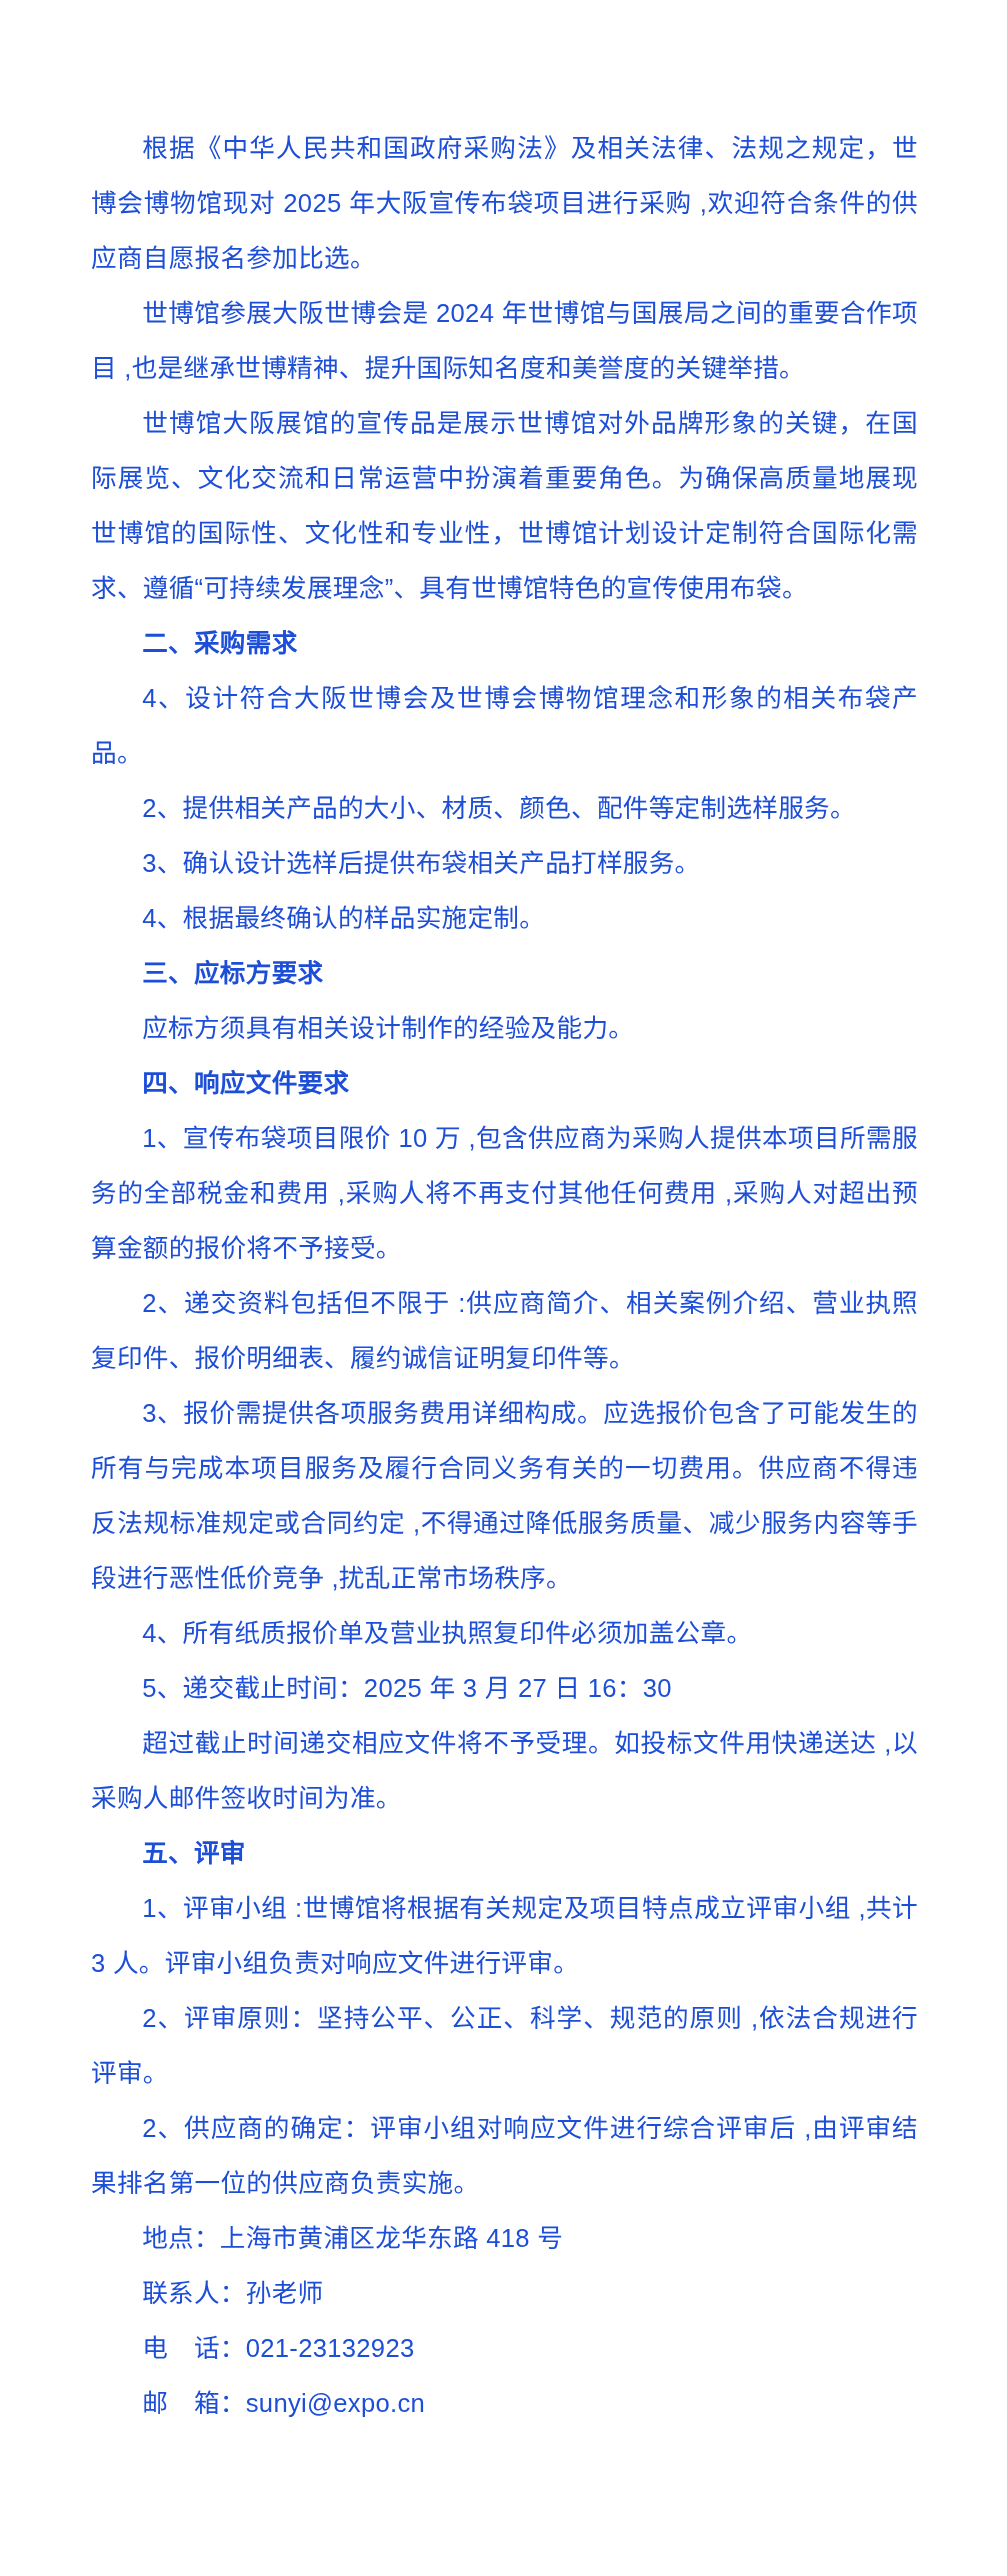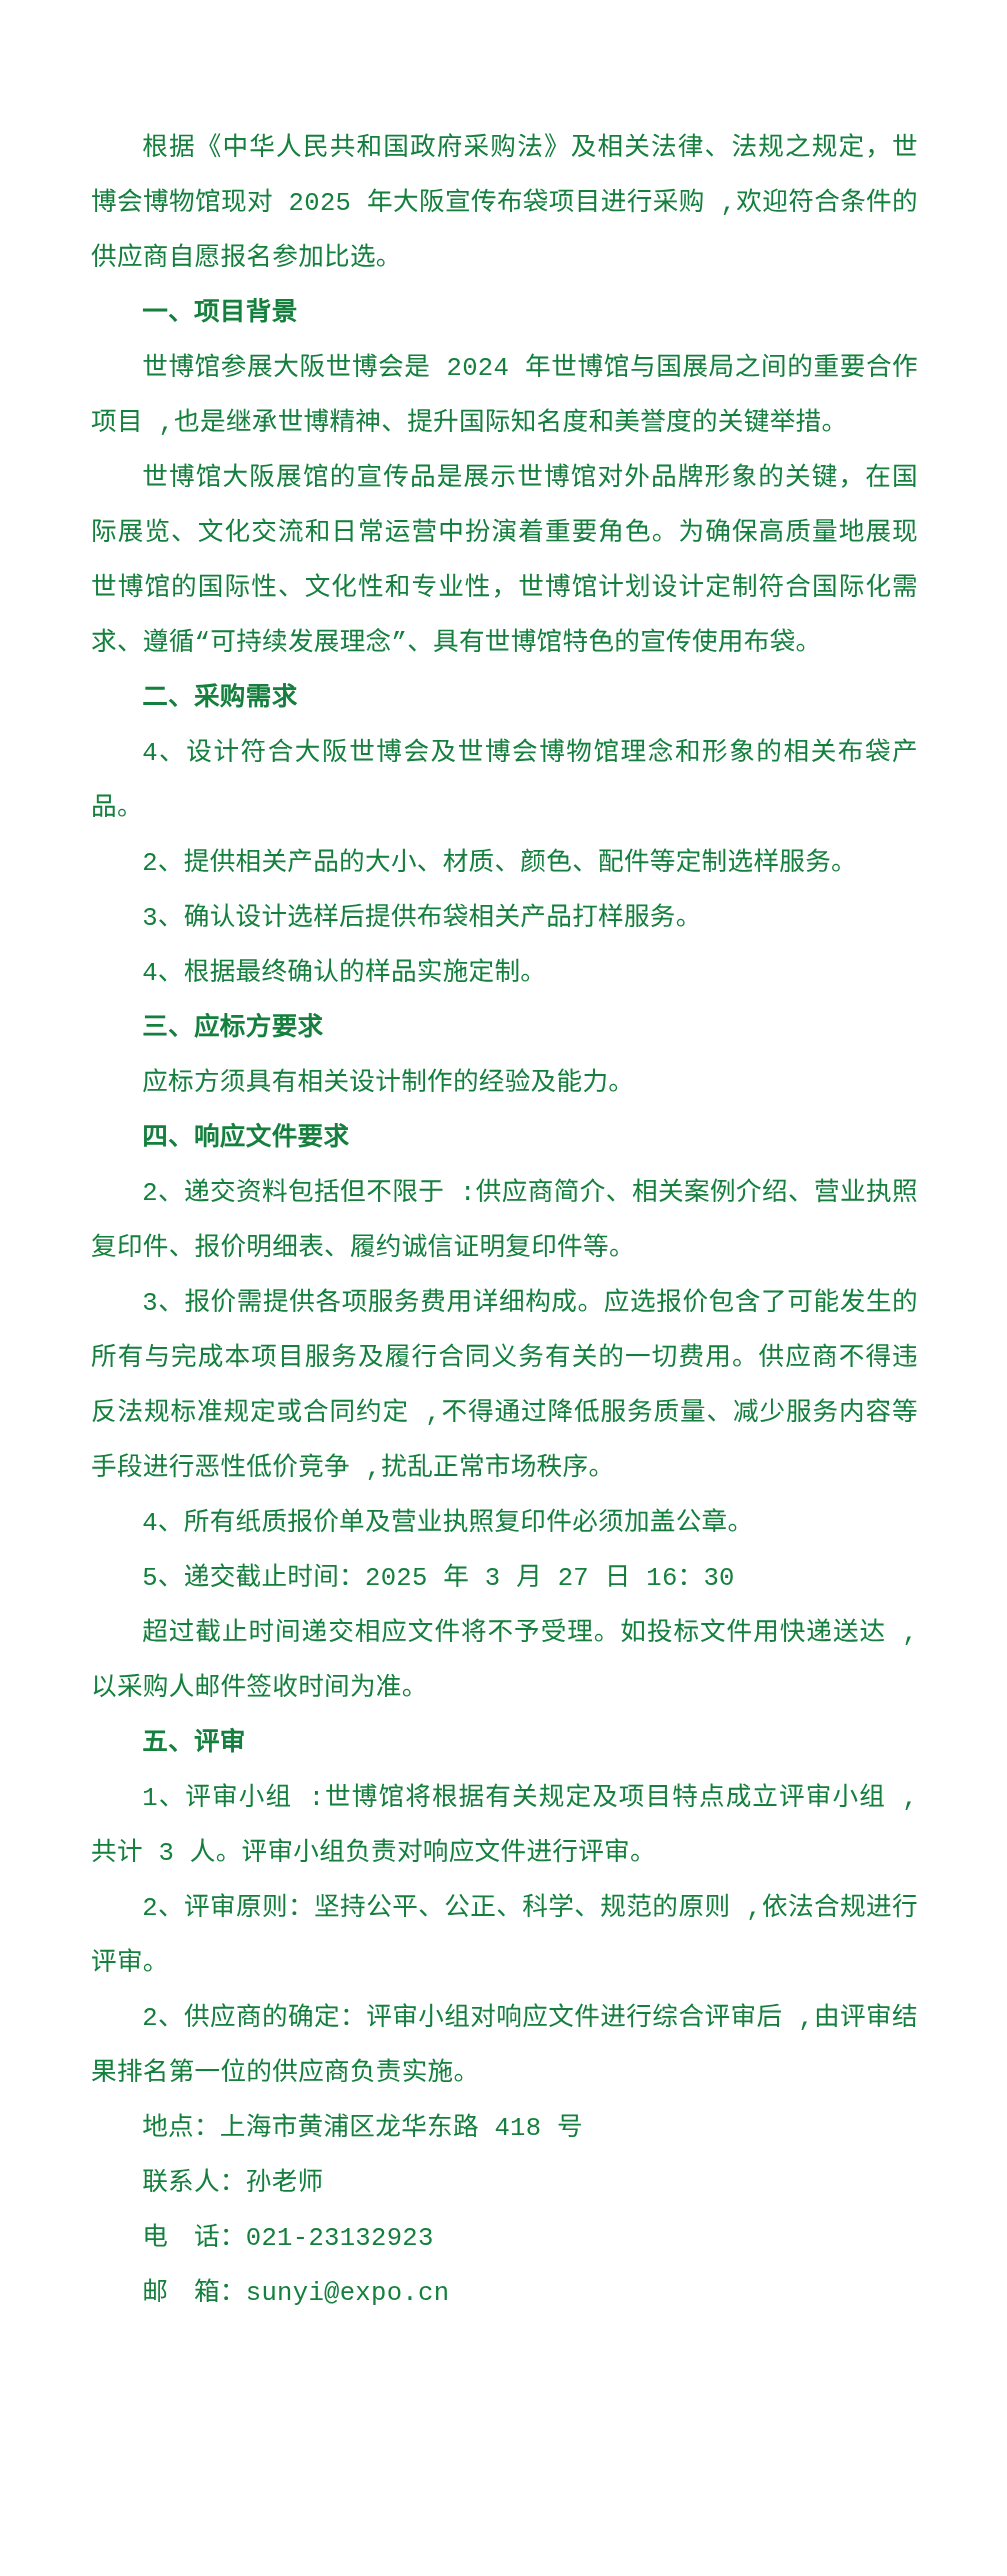--- a/index.html
+++ b/index.html
@@ -11,24 +11,24 @@
     position: relative;
     width: 1008px;
     height: 2576px;
     margin: 0 auto;
     background: #ffffff;
     box-sizing: border-box;
     padding: 121px 90px 0 91px;
     overflow: hidden;
   }
   .doc {
-    font-family: Liberation Mono, monospace;
+    font-family: Liberation Sans, sans-serif;
     font-size: 25.6px;
     line-height: 55px;
-    color: #15803d;
+    color: #1d4ed8;
     text-align: justify;
     text-justify: inter-ideograph;
     letter-spacing: 0.3px;
   }
   .doc p {
     margin: 0;
     padding: 0;
     text-indent: 2em;
   }
   .doc p.heading {
@@ -37,31 +37,31 @@
   .doc p.contact {
     text-align: left;
   }
 </style>
 </head>
 <body>
 
 <div class="page">
   <main class="doc">
     <p class="paragraph">根据《中华人民共和国政府采购法》及相关法律、法规之规定，世博会博物馆现对 2025 年大阪宣传布袋项目进行采购 ,欢迎符合条件的供应商自愿报名参加比选。</p>
-    <p class="heading">一、项目背景</p>
     <p class="paragraph">世博馆参展大阪世博会是 2024 年世博馆与国展局之间的重要合作项目 ,也是继承世博精神、提升国际知名度和美誉度的关键举措。</p>
     <p class="paragraph">世博馆大阪展馆的宣传品是展示世博馆对外品牌形象的关键，在国际展览、文化交流和日常运营中扮演着重要角色。为确保高质量地展现世博馆的国际性、文化性和专业性，世博馆计划设计定制符合国际化需求、遵循“可持续发展理念”、具有世博馆特色的宣传使用布袋。</p>
     <p class="heading">二、采购需求</p>
     <p class="paragraph">4、设计符合大阪世博会及世博会博物馆理念和形象的相关布袋产品。</p>
     <p class="paragraph">2、提供相关产品的大小、材质、颜色、配件等定制选样服务。</p>
     <p class="paragraph">3、确认设计选样后提供布袋相关产品打样服务。</p>
     <p class="paragraph">4、根据最终确认的样品实施定制。</p>
     <p class="heading">三、应标方要求</p>
     <p class="paragraph">应标方须具有相关设计制作的经验及能力。</p>
     <p class="heading">四、响应文件要求</p>
+    <p class="paragraph">1、宣传布袋项目限价 10 万 ,包含供应商为采购人提供本项目所需服务的全部税金和费用 ,采购人将不再支付其他任何费用 ,采购人对超出预算金额的报价将不予接受。</p>
     <p class="paragraph">2、递交资料包括但不限于 :供应商简介、相关案例介绍、营业执照复印件、报价明细表、履约诚信证明复印件等。</p>
     <p class="paragraph">3、报价需提供各项服务费用详细构成。应选报价包含了可能发生的所有与完成本项目服务及履行合同义务有关的一切费用。供应商不得违反法规标准规定或合同约定 ,不得通过降低服务质量、减少服务内容等手段进行恶性低价竞争 ,扰乱正常市场秩序。</p>
     <p class="paragraph">4、所有纸质报价单及营业执照复印件必须加盖公章。</p>
     <p class="paragraph">5、递交截止时间：2025 年 3 月 27 日 16：30</p>
     <p class="paragraph">超过截止时间递交相应文件将不予受理。如投标文件用快递送达 ,以采购人邮件签收时间为准。</p>
     <p class="heading">五、评审</p>
     <p class="paragraph">1、评审小组 :世博馆将根据有关规定及项目特点成立评审小组 ,共计 3 人。评审小组负责对响应文件进行评审。</p>
     <p class="paragraph">2、评审原则：坚持公平、公正、科学、规范的原则 ,依法合规进行评审。</p>
     <p class="paragraph">2、供应商的确定：评审小组对响应文件进行综合评审后 ,由评审结果排名第一位的供应商负责实施。</p>
     <p class="contact">地点：上海市黄浦区龙华东路 418 号</p>

